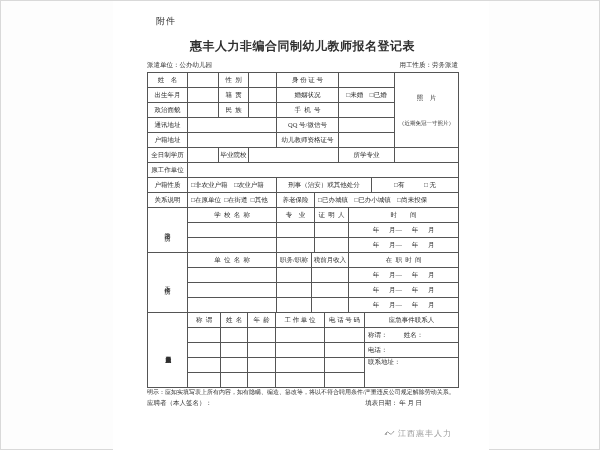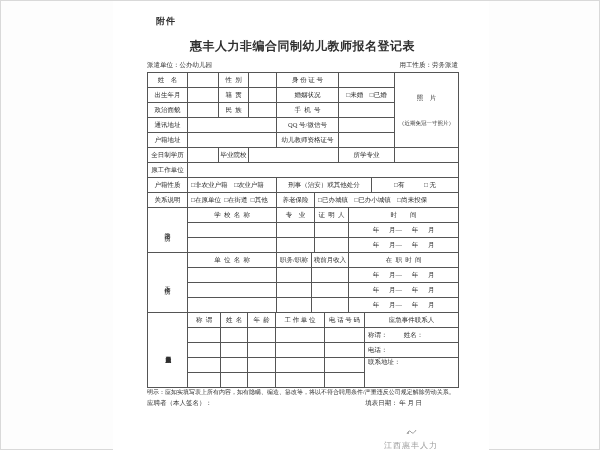--- a/index.html
+++ b/index.html
@@ -1,41 +1,41 @@
 <!DOCTYPE html>
 <html><head>
 <meta charset="utf-8">
 <style>
   * { margin:0; padding:0; box-sizing:border-box; }
   html,body { width:600px; height:450px; background:#ffffff; }
   body { font-family:"Liberation Serif", serif; color:#2f2f2f; position:relative; }
   .canvas { position:absolute; left:0; top:0; width:600px; height:450px; border:1px solid #d9d9d9; background:#fdfdfd; }
   .page { position:absolute; left:112px; top:0; width:376px; height:450px; background:#ffffff; }
 
-  .attachment { position:absolute; left:43px; top:14px; font-size:9px; font-weight:bold; letter-spacing:1px; }
+  .attachment { position:absolute; left:43px; top:14px; font-size:9px; font-weight:normal; letter-spacing:1px; }
   .title { position:absolute; left:34px; top:37px; width:311px; text-align:center; font-size:12px; font-weight:bold; letter-spacing:.5px; }
   .subheader { position:absolute; left:34px; top:60px; width:311px; display:flex; justify-content:space-between; font-size:6.5px; }
 
   .tables { position:absolute; left:34px; top:71px; width:311px; }
   table { border-collapse:collapse; table-layout:fixed; width:311px; }
   table + table { margin-top:-1px; }
   td { border:1px solid #555; height:15px; font-size:6.5px; line-height:1.1; text-align:center; vertical-align:middle; padding:0 1px; white-space:pre; overflow:hidden; }
   td.left { text-align:left; padding-left:3px; }
   td.vert span { writing-mode:vertical-rl; text-orientation:upright; display:inline-block; font-size:6px; letter-spacing:1px; line-height:1; }
   td.vert span.long { letter-spacing:0; font-size:5.8px; }
   .photo-cell div { font-size:6.5px; }
   .photo-cell .note { font-size:5.5px; margin-top:4px; }
 
   .c40{width:40px}.c31{width:31px}.c30{width:30px}.c28{width:28px}.c62{width:62px}.c56{width:56px}.c64{width:64px}
   .c89{width:89px}.c38{width:38px}.c57{width:57px}.c87{width:87px}.c34{width:34px}.c110{width:110px}
   .c35{width:35px}.c37{width:37px}.c33{width:33px}.c27{width:27px}.c49{width:49px}.c94{width:94px}
 
   .notice { position:absolute; left:34px; top:387px; width:320px; font-size:6px; white-space:nowrap; }
   .sign-row { position:absolute; left:34px; top:398px; width:311px; display:flex; justify-content:space-between; font-size:6.5px; padding-right:36px; }
-  .logo { position:absolute; left:271px; top:427px; display:flex; align-items:center; gap:3px; color:#9b9b9b; font-size:8px; letter-spacing:1px;flex-direction:column; }
+  .logo { position:absolute; left:271px; top:427px; display:flex; align-items:center; gap:3px; color:#9b9b9b; font-size:8px; letter-spacing:1px; }
 </style>
 </head>
 <body>
 
 <div class="canvas">
   <div class="page">
 
     <div class="attachment">附件</div>
     <div class="title">惠丰人力非编合同制幼儿教师报名登记表</div>
 

